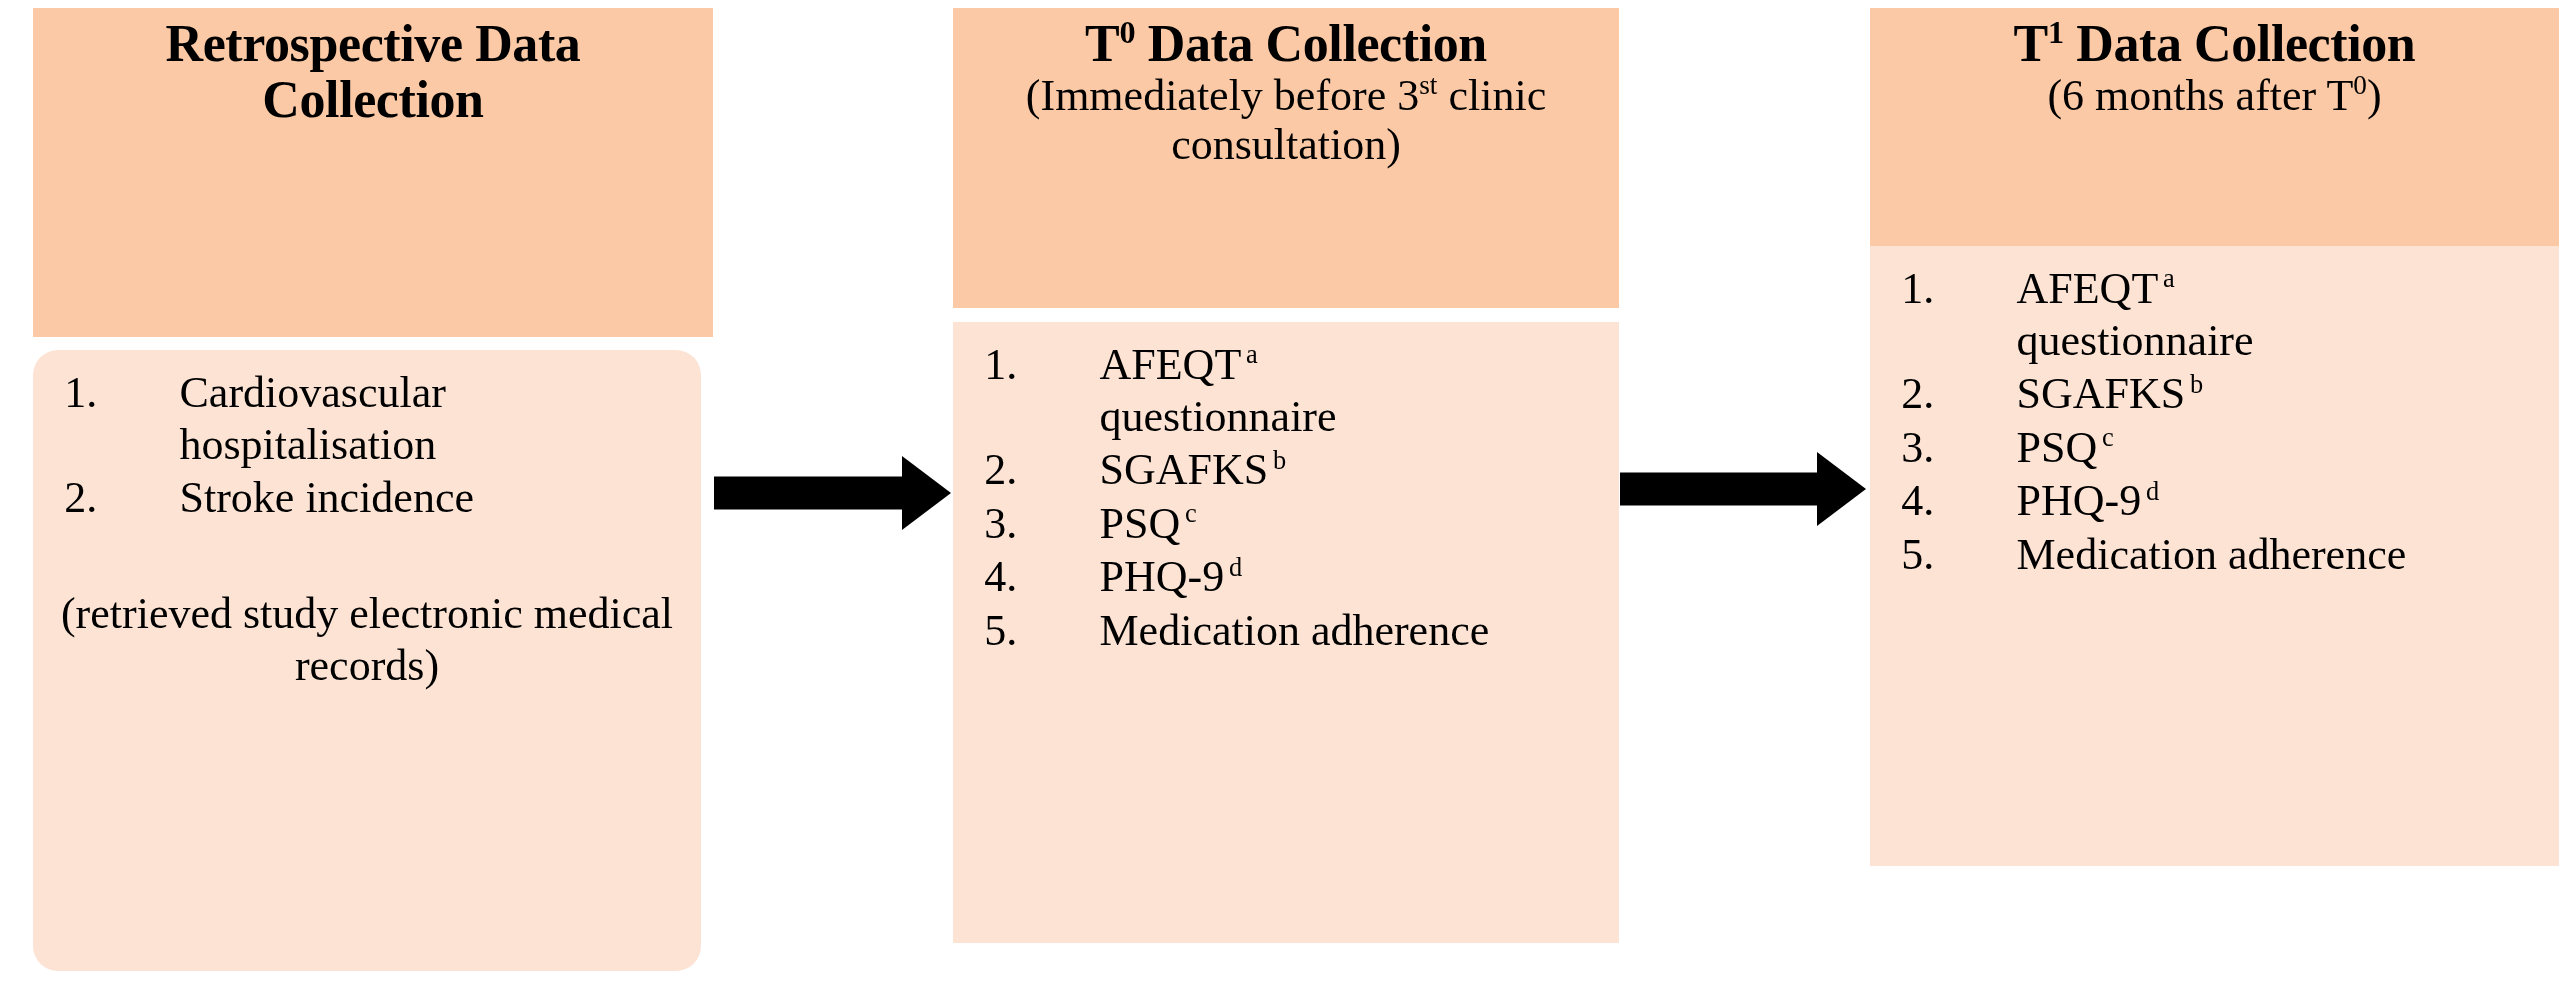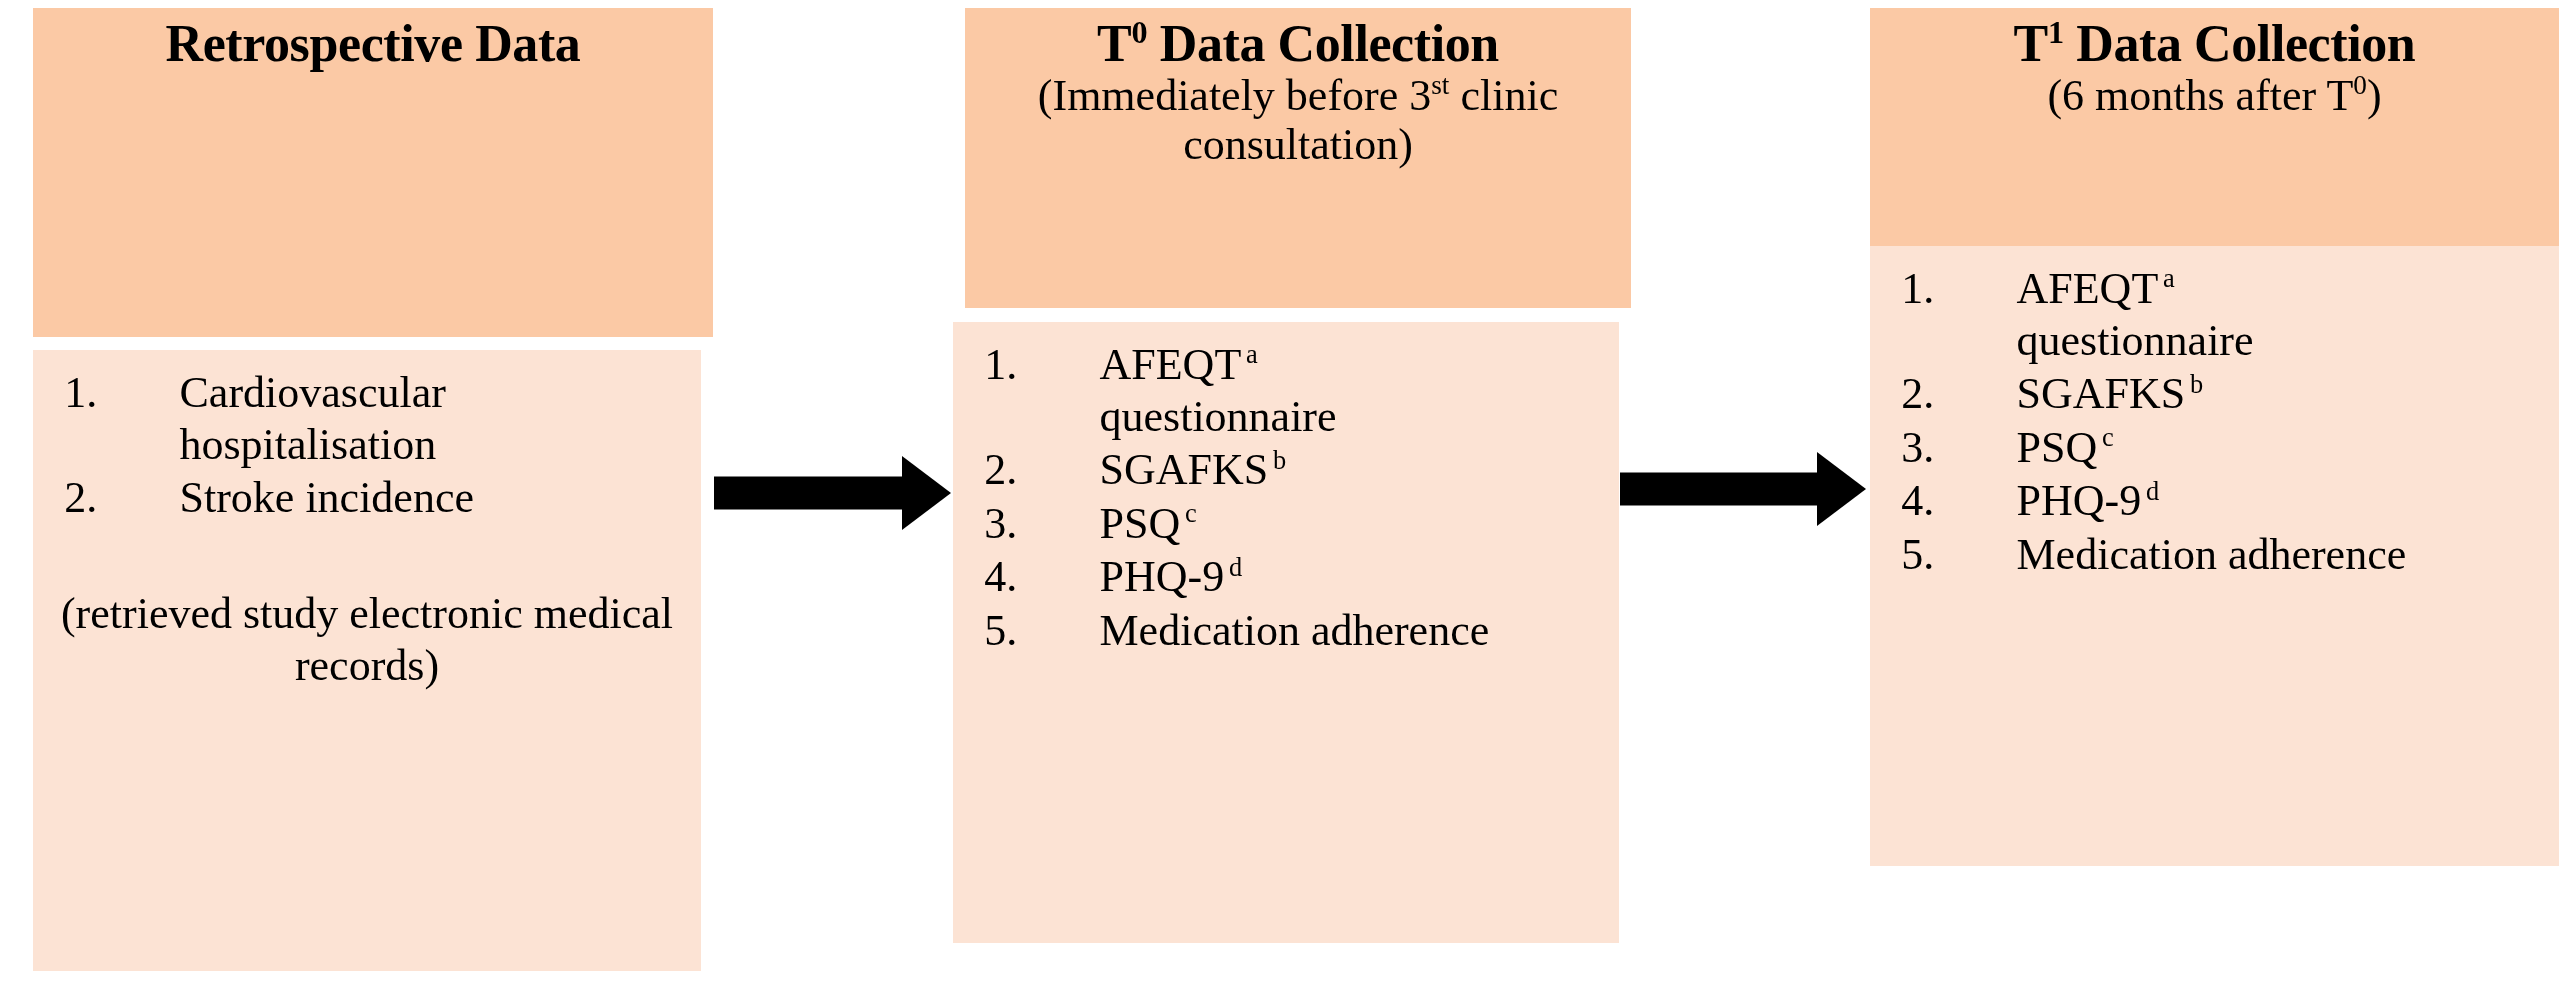--- a/index.html
+++ b/index.html
@@ -120,24 +120,24 @@
     height: 0;
     border-top: 37px solid transparent;
     border-bottom: 37px solid transparent;
     border-left: 49px solid #000000;
     transform: translateY(-50%);
   }
 
   
   #panel-retrospective          { left: 33px;   top: 8px;  width: 668px;  }
   #panel-retrospective .panel-header { left: 0; top: 0;    width: 680px; height: 329px; }
-  #panel-retrospective .panel-body   { left: 0; top: 342px; width: 668px; height: 621px; }
+  #panel-retrospective .panel-body   { left: 0; top: 342px; width: 668px; height: 621px; border-radius: 25px; }
 
   #panel-t0                     { left: 953px; top: 8px;  width: 666px;  }
-  #panel-t0 .panel-header       { left: 0; top: 0;    width: 666px; height: 300px; margin-left: 12px; }
+  #panel-t0 .panel-header       { left: 0; top: 0;    width: 666px; height: 300px; }
   #panel-t0 .panel-body         { left: 0; top: 314px; width: 666px; height: 621px; }
 
   #panel-t1                     { left: 1870px; top: 8px;  width: 689px;  }
   #panel-t1 .panel-header       { left: 0; top: 0;    width: 689px; height: 258px; }
   #panel-t1 .panel-body         { left: 0; top: 238px; width: 689px; height: 620px; }
 
   #arrow-1 { left: 714px;  top: 493px; width: 237px; }
   #arrow-1 .shaft { width: 189px; }
   #arrow-1 .head  { left: 188px; }
 
@@ -148,20 +148,21 @@
 </head>
 <body>
 
 <div class="stage">
 
   <div class="panel" id="panel-retrospective">
 
     <div class="panel-header">
       <div class="panel-title">
         <span>Retrospective Data </span><br>
+        <span>Collection</span>
       </div>
     </div>
 
     <div class="panel-body">
       <ol class="num-list">
         <li>
           <span>Cardiovascular hospitalisation</span>
         </li>
         <li>
           <span>Stroke incidence</span>

